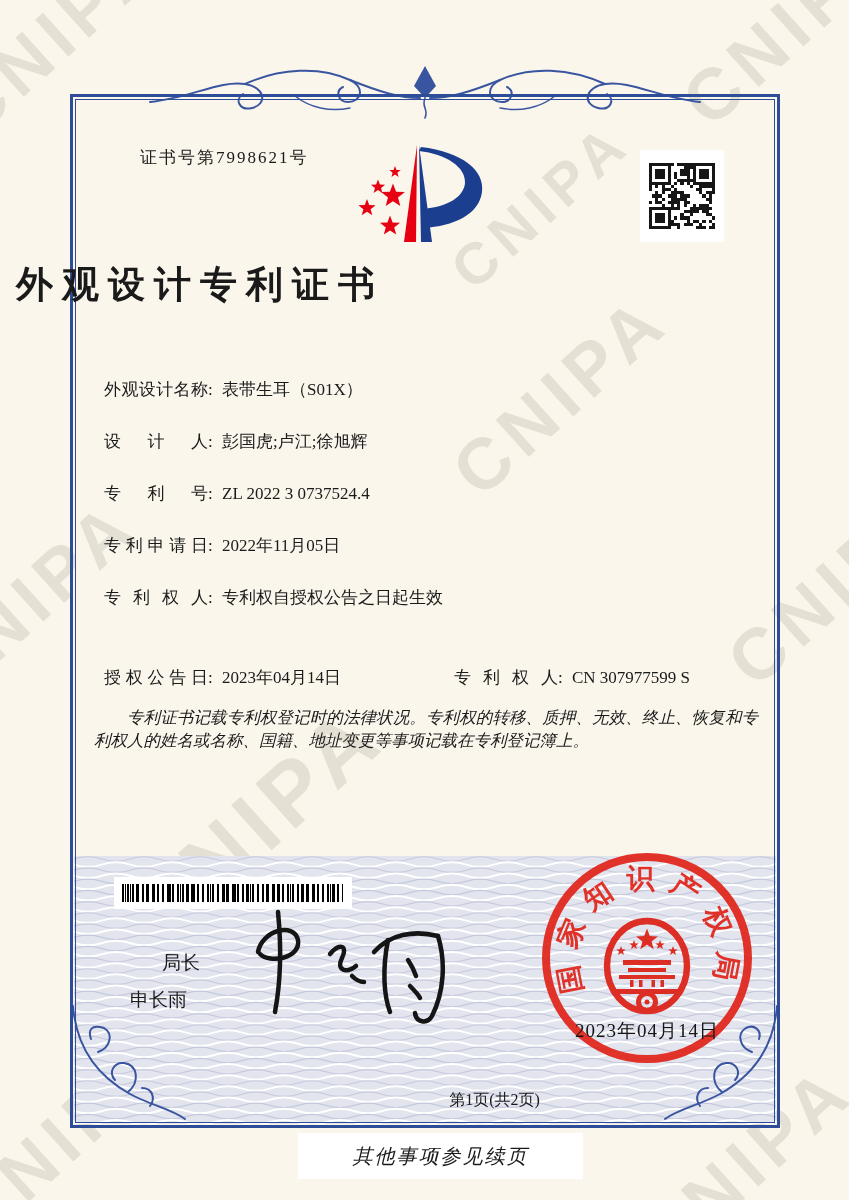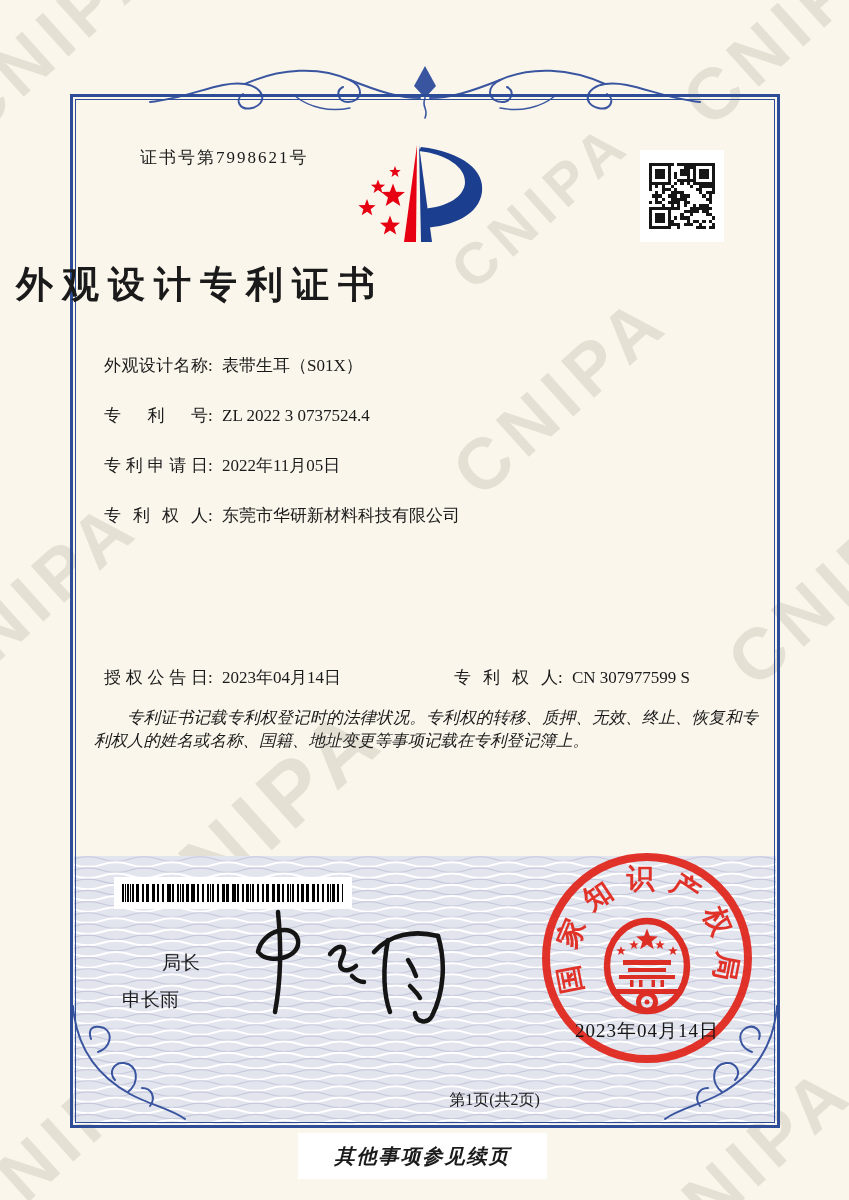--- a/index.html
+++ b/index.html
@@ -29,21 +29,21 @@
   .cert-no{position:absolute; left:104px; top:146px; font-size:17px; letter-spacing:2px; z-index:4;margin-left:36px;}
   .logo{position:absolute; left:325px; top:138px; z-index:4;}
   .qr-box{position:absolute; left:640px; top:150px; width:84px; height:92px; background:#fff; z-index:4;
           display:flex; align-items:center; justify-content:center;}
   .title{
     position:absolute; left:0; top:244px; width:694px; margin:16px; text-align:left;
     font-size:37px; font-weight:bold; letter-spacing:9px; z-index:4;
   }
   
   .fields{position:absolute; left:104px; top:352px; width:660px; z-index:4;}
-  .field-row{margin-bottom:22px; line-height:28px; font-size:17px;}
+  .field-row{margin-bottom:22px; line-height:28px; font-size:17px;margin-top:24px;}
   .f-label{display:inline-block; width:104px; text-align:justify; text-align-last:justify; vertical-align:top;}
   .colon{display:inline-block; vertical-align:top; width:14px;}
   .f-value{display:inline-block; vertical-align:top; max-width:505px;}
   .grant-row{position:absolute; left:104px; top:664px; width:660px; font-size:17px; line-height:28px; z-index:4;}
   .grant2{position:absolute; left:350px; top:0;}
   
   .paragraphs{position:absolute; left:94px; top:706px; width:664px; z-index:4;}
   .paragraphs p{
     margin:0 0 13px 0; font-size:16.5px; line-height:23px; text-indent:2em;
     font-style:italic; text-align:justify;
@@ -52,31 +52,31 @@
   .barcode-box{position:absolute; left:114px; top:877px; width:238px; height:32px; background:#fff; z-index:4;}
   .barcode{
     position:absolute; left:8px; top:7px; width:221px; height:18px; background-color:#fff;
     background-image:
       repeating-linear-gradient(90deg,#000 0 2px,transparent 2px 5px),
       repeating-linear-gradient(90deg,#000 0 1px,transparent 1px 8px),
       repeating-linear-gradient(90deg,transparent 0 3px,#000 3px 4px,transparent 4px 11px);
   }
   .director-title{position:absolute; left:122px; top:950px; font-size:19px; z-index:4;
     font-family:"Liberation Sans", sans-serif; font-weight:500;margin-left:40px;}
-  .director-name{position:absolute; left:122px; top:987px; font-size:19px; z-index:4;
+  .director-name{position:absolute; left:130px; top:987px; font-size:19px; z-index:4;
     font-family:"Liberation Sans", sans-serif; font-weight:500;}
   .signature{position:absolute; left:232px; top:898px; z-index:4;}
   
   .seal{position:absolute; left:537px; top:848px; z-index:5; opacity:.93;}
   .seal-date{position:absolute; left:552px; top:1018px; width:190px; text-align:center;
     font-size:19px; letter-spacing:1px; color:#151515; z-index:6;}
   
   .page-footer{position:absolute; left:70px; top:1090px; width:849px; text-align:center; font-size:16px; z-index:4;}
-  .continuation{position:absolute; left:298px; top:1133px; width:249px; height:46px; background:#fff; z-index:4;
-    display:flex; align-items:center; justify-content:center;font-weight:bold;}
+  .continuation{position:absolute; left:298px; top:1133px; width:285px; height:46px; background:#fff; z-index:4;
+    display:flex; align-items:center; justify-content:center;}
   .continuation span{font-size:20px; font-style:italic; letter-spacing:2px;}
 </style>
 </head>
 <body>
 
 <div class="page">
 
   <div class="wm-layer" id="wm-layer">
       <div class="wm" style="left: 55px; top: 35px; font-size: 72px;">CNIPA</div>
       <div class="wm" style="left: 790px; top: 25px; font-size: 72px;">CNIPA</div>
@@ -433,31 +433,34 @@
       </svg>
   </div>
 
   <h1 class="title">外观设计专利证书</h1>
 
   <div class="fields" id="fields">
     <div class="field-row">
       <span class="f-label">外观设计名称</span><span class="colon">: </span><span class="f-value">表带生耳（S01X）</span>
     </div>
 
+    <div class="field-row">
+      <span class="f-label">设计人</span><span class="colon">: </span><span class="f-value">彭国虎;卢江;徐旭辉</span>
+    </div>
 
     <div class="field-row">
       <span class="f-label">专利号</span><span class="colon">: </span><span class="f-value">ZL 2022 3 0737524.4</span>
     </div>
 
     <div class="field-row">
       <span class="f-label">专利申请日</span><span class="colon">: </span><span class="f-value">2022年11月05日</span>
     </div>
 
     <div class="field-row">
-      <span class="f-label">专利权人</span><span class="colon">: </span><span class="f-value">东莞市华研新材料科技有限公司</span>
+      <span class="f-label">专利权人</span><span class="colon">: </span><span class="f-value">专利权自授权公告之日起生效</span>
     </div>
 
   </div>
 
   <div class="grant-row">
     <span class="f-label">授权公告日</span><span class="colon">: </span><span class="f-value">2023年04月14日</span>
     <span class="grant2">
       <span class="f-label">专利权人</span><span class="colon">: </span><span class="f-value">CN 307977599 S</span>
     </span>
   </div>

